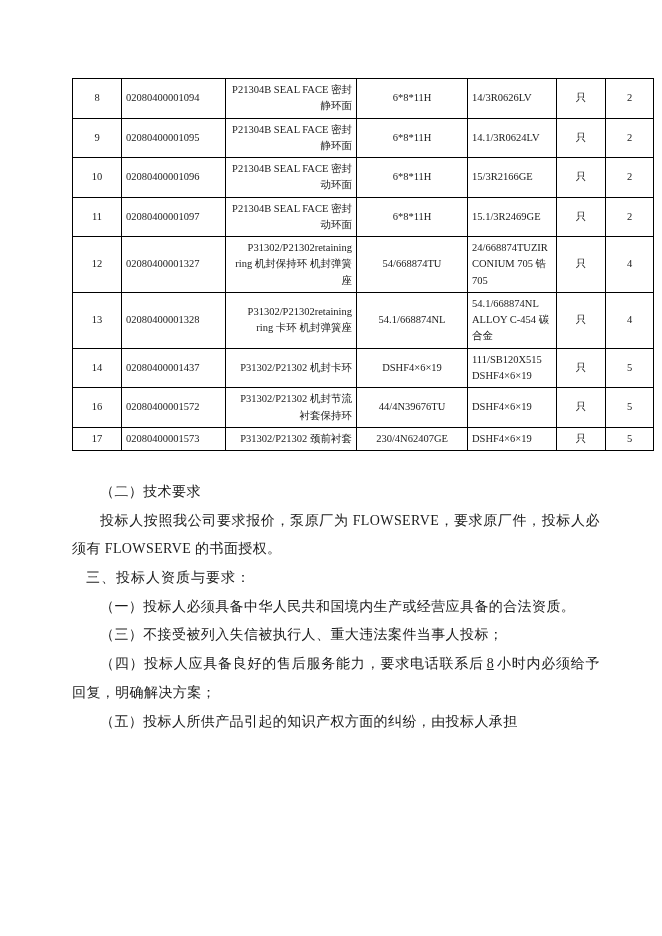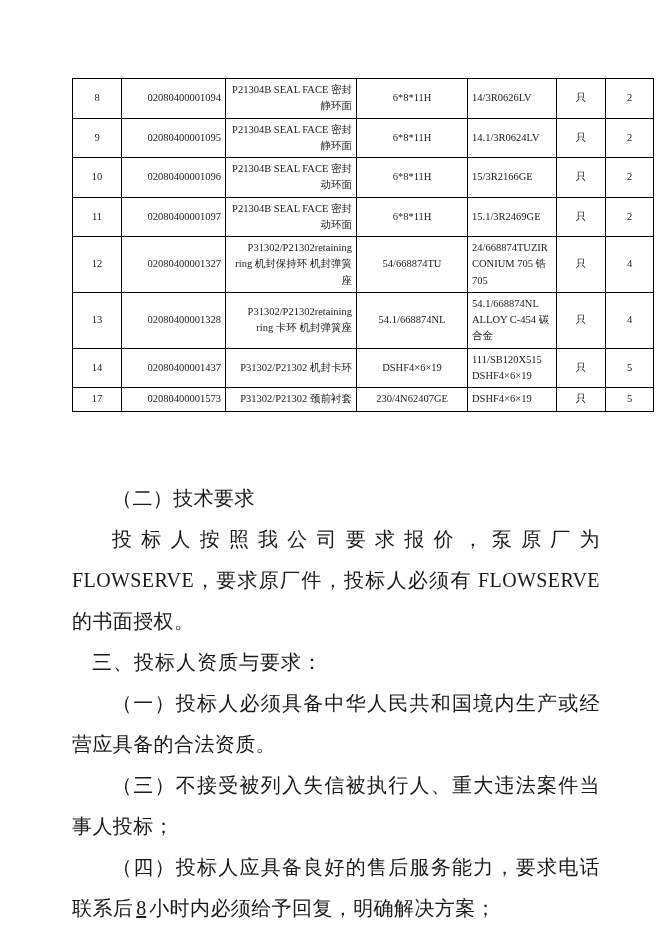--- a/index.html
+++ b/index.html
@@ -38,36 +38,36 @@
     border: 1px solid #000000;
     font-size: 10.5px;
     line-height: 1.55;
     padding: 3px 4px;
     vertical-align: middle;
     word-wrap: break-word;
     overflow-wrap: break-word;
     font-family: "Liberation Serif", "DejaVu Serif", serif;
   }
   .c-idx   { width: 40px;  text-align: center; }
-  .c-code  { width: 95px;  text-align: right; margin-top: 36px; }
+  .c-code  { width: 95px;  text-align: left; margin-top: 36px; }
   .c-desc  { width: 122px; text-align: right; }
   .c-spec  { width: 102px; text-align: center; }
   .c-mat   { width: 80px;  text-align: left; }
   .c-unit  { width: 40px;  text-align: center; }
   .c-qty   { width: 39px;  text-align: center; }
 
   
   .body-block {
     position: absolute;
     left: 72px;
     top: 478px;
     width: 528px;
   }
   .para {
-    font-size: 20px;
+    font-size: 14px;
     line-height: 2.05;
     letter-spacing: 0.4px;
     text-align: justify;
     text-justify: inter-ideograph;
     margin: 0;
     font-family: "Liberation Serif", "DejaVu Serif", serif;
   }
   .para.indent {
     text-indent: 2em;
   }
@@ -157,20 +157,29 @@
         <td class="c-idx">14</td>
         <td class="c-code">02080400001437</td>
         <td class="c-desc">P31302/P21302 机封卡环</td>
         <td class="c-spec">DSHF4×6×19</td>
         <td class="c-mat">111/SB120X515  DSHF4×6×19</td>
         <td class="c-unit">只</td>
         <td class="c-qty">5</td>
       </tr>
 
 
+      <tr>
+        <td class="c-idx">16</td>
+        <td class="c-code">02080400001572</td>
+        <td class="c-desc">P31302/P21302 机封节流衬套保持环</td>
+        <td class="c-spec">44/4N39676TU</td>
+        <td class="c-mat">DSHF4×6×19</td>
+        <td class="c-unit">只</td>
+        <td class="c-qty">5</td>
+      </tr>
 
       <tr>
         <td class="c-idx">17</td>
         <td class="c-code">02080400001573</td>
         <td class="c-desc">P31302/P21302 颈前衬套</td>
         <td class="c-spec">230/4N62407GE</td>
         <td class="c-mat">DSHF4×6×19</td>
         <td class="c-unit">只</td>
         <td class="c-qty">5</td>
       </tr>

